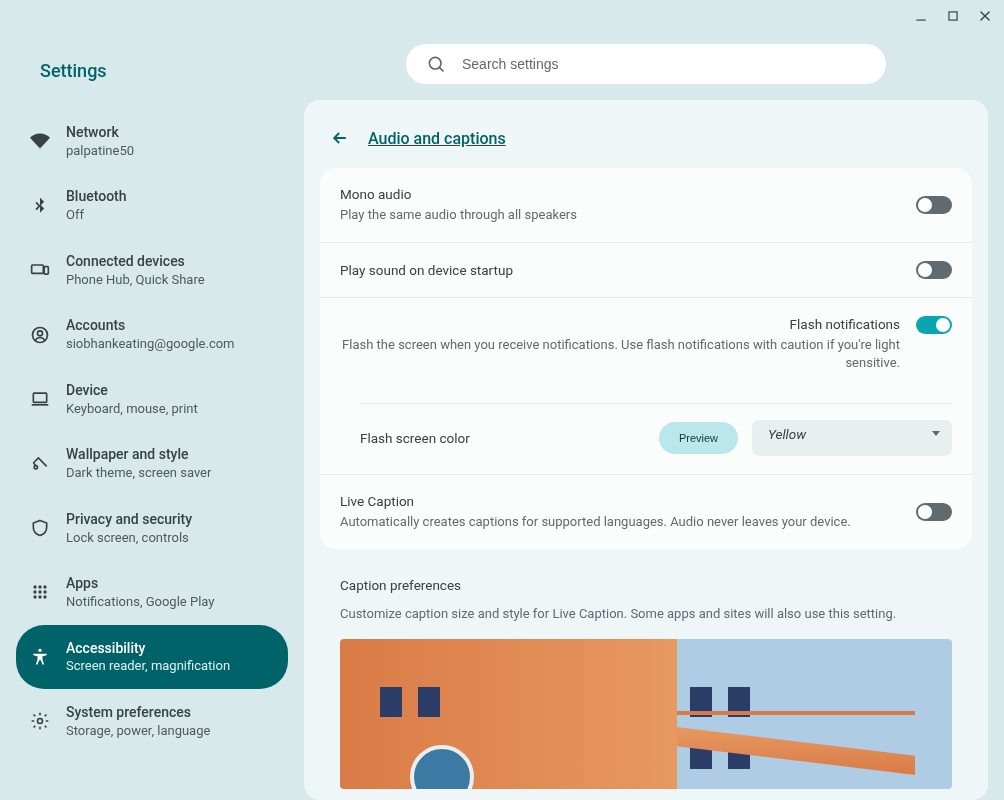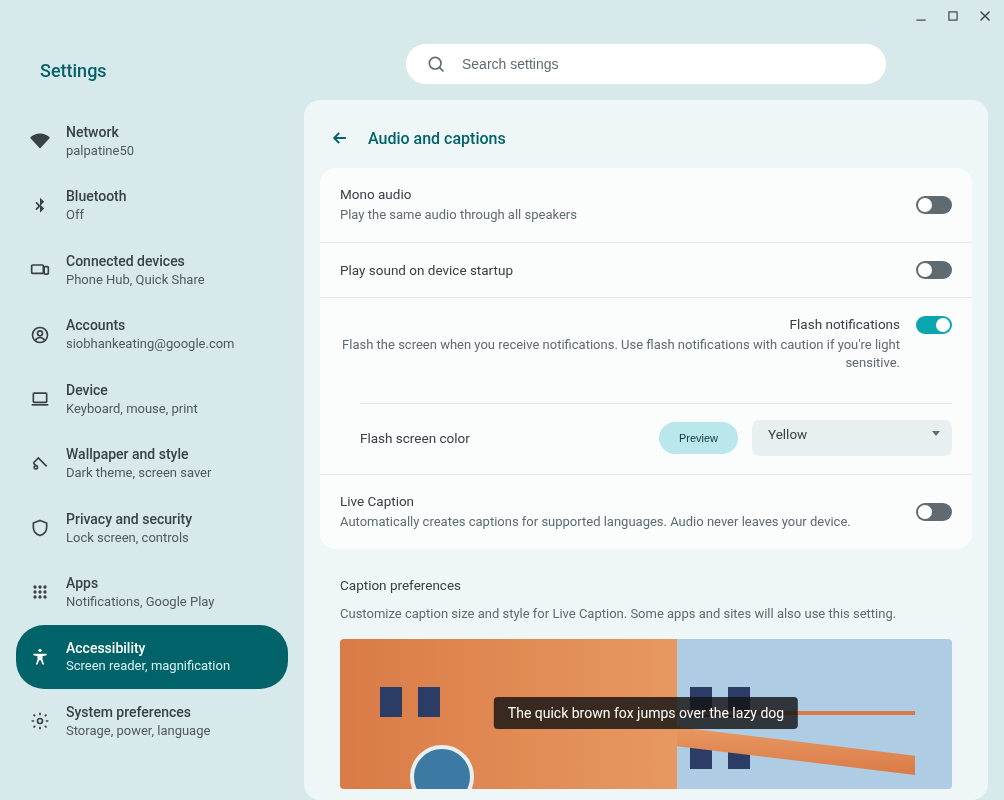--- a/index.html
+++ b/index.html
@@ -96,20 +96,21 @@
     border-radius: 16px;
     flex:1;
     padding: 20px 16px 0 16px;
     overflow:hidden;
   }
   .panel-head {
     display:flex;
     align-items:center;
     gap:16px;
     padding: 6px 8px 18px 8px;
+    text-decoration: underline;
   }
   .back-btn { width:24px; height:24px; display:flex; align-items:center; justify-content:center; color:#006369; cursor:pointer; }
   .back-btn svg{width:20px;height:20px;}
   .panel-title { font-size:16px; font-weight:500; color:#006369; }
 
   .card {
     background:#fbfdfd;
     border-radius:16px;
     overflow:hidden;
   }
@@ -148,20 +149,21 @@
     min-width:200px;
     background:#e8eff1;
     border-radius:8px;
     display:flex;
     align-items:center;
     justify-content:space-between;
     padding:0 12px 8px 16px;
     font-size:13.5px;
     color:#384145;
     cursor:pointer;
+    font-style:italic;
   }
   .select .tri { width:0;height:0;border-left:4px solid transparent;border-right:4px solid transparent;border-top:5px solid #5f6b70; }
 
   .toggle {
     width:36px; height:18px; border-radius:10px; position:relative; cursor:pointer; flex:0 0 36px;
   }
   .toggle::after{
     content:""; position:absolute; width:14px; height:14px; border-radius:50%; top:2px; background:#fff;
   }
   .toggle.off { background:#5f6b70; }
@@ -433,17 +435,16 @@
       <div class="preview">
         <div class="bwin b1"></div>
           <div class="bwin b2"></div>
         <div class="bwin b3"></div>
           <div class="bwin b4"></div>
         <div class="bwin b5"></div>
           <div class="bwin b6"></div>
         <div class="rail"></div>
           <div class="rail2"></div>
         <div class="drum"></div>
-        <div class="caption-chip">The quick brown fox jumps over the lazy dog</div>
       </div>
     </div>
   </div>
 </div>
 
 </body></html>

